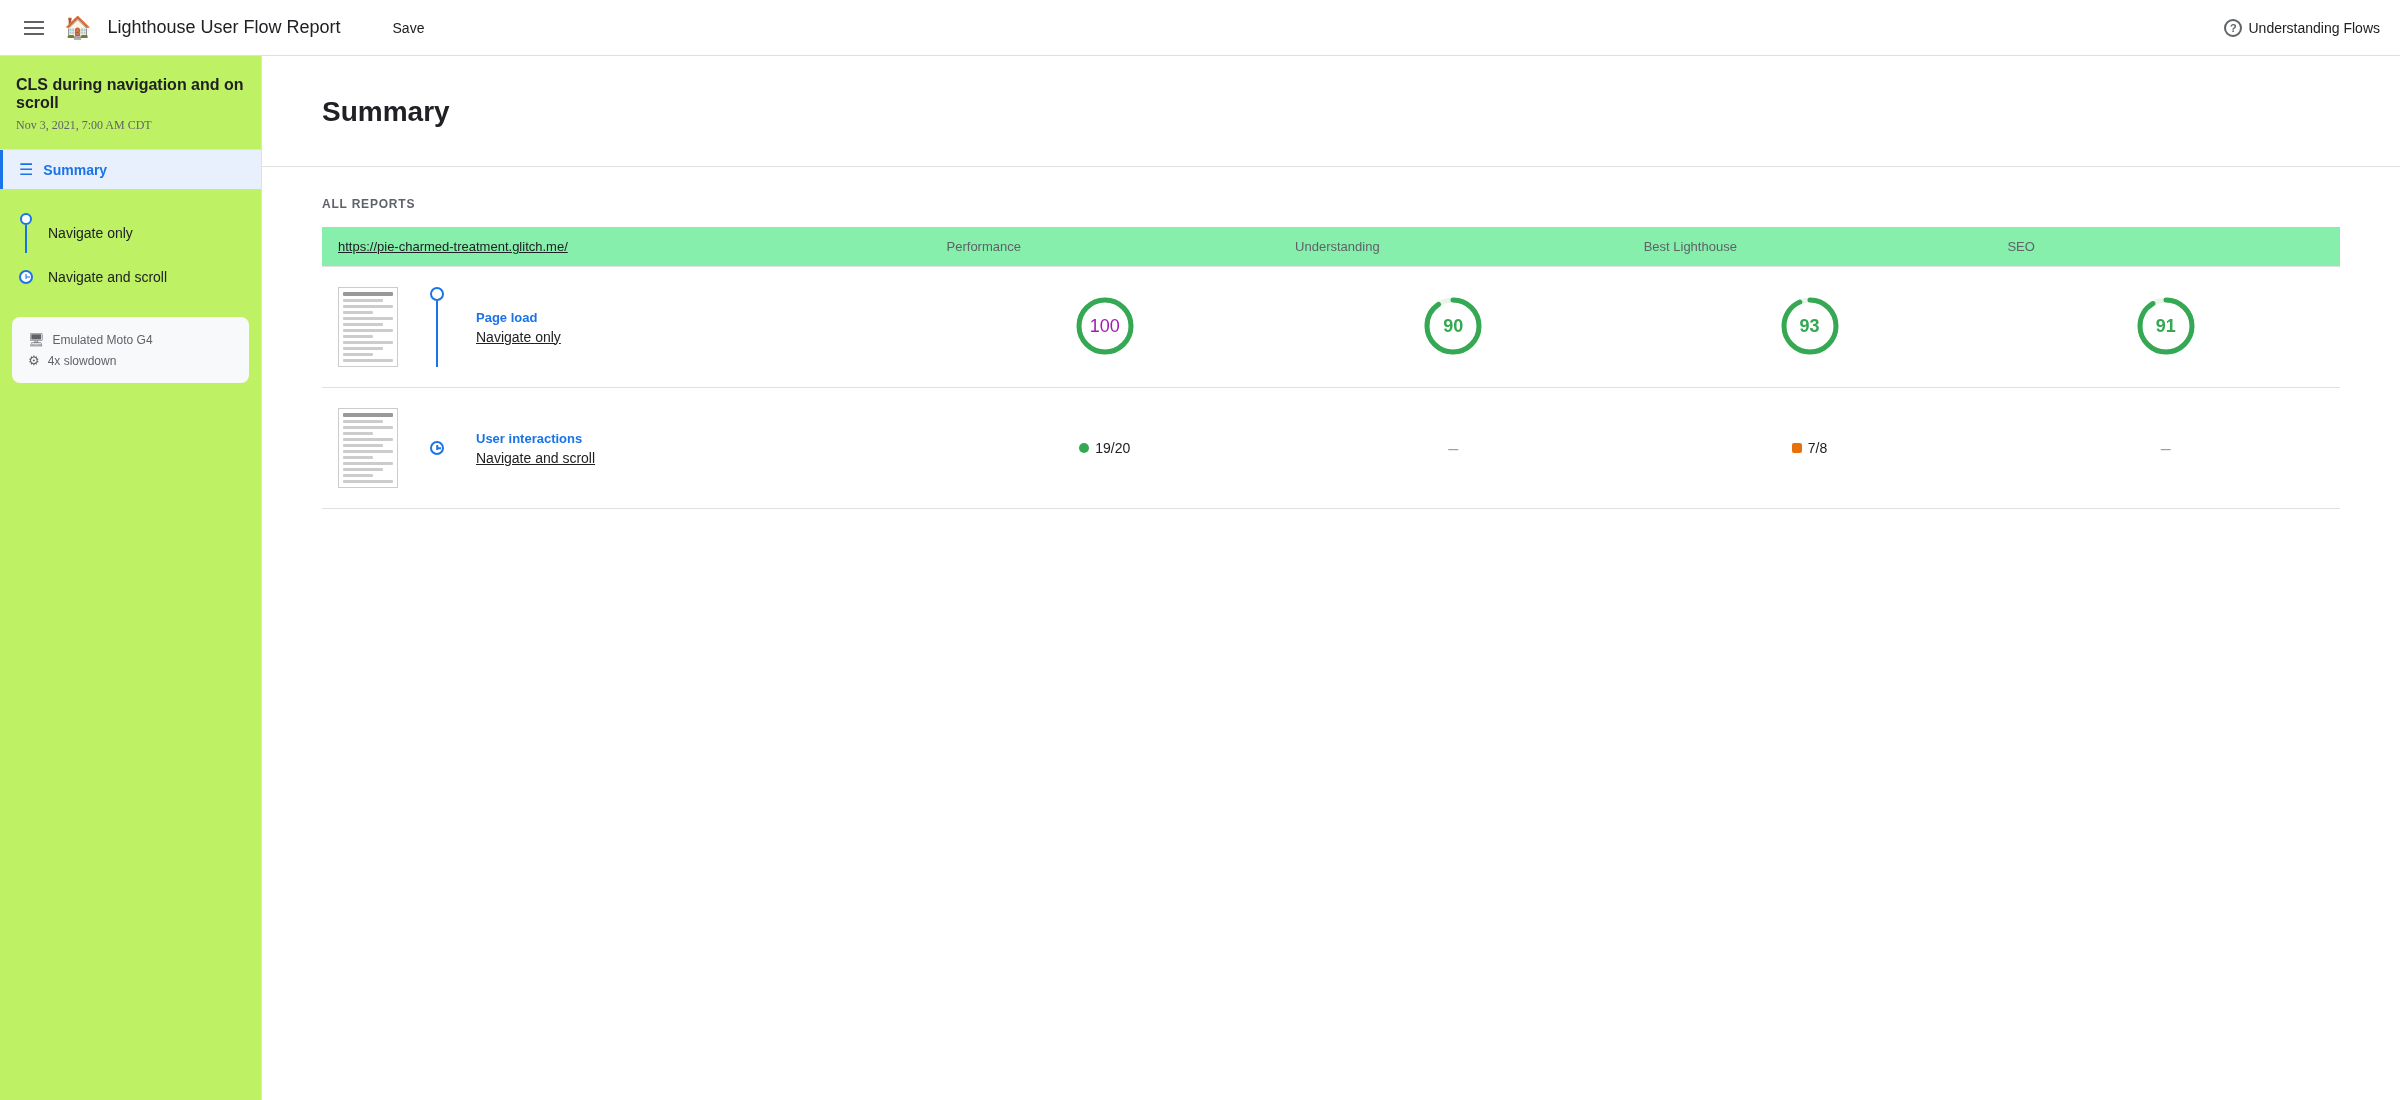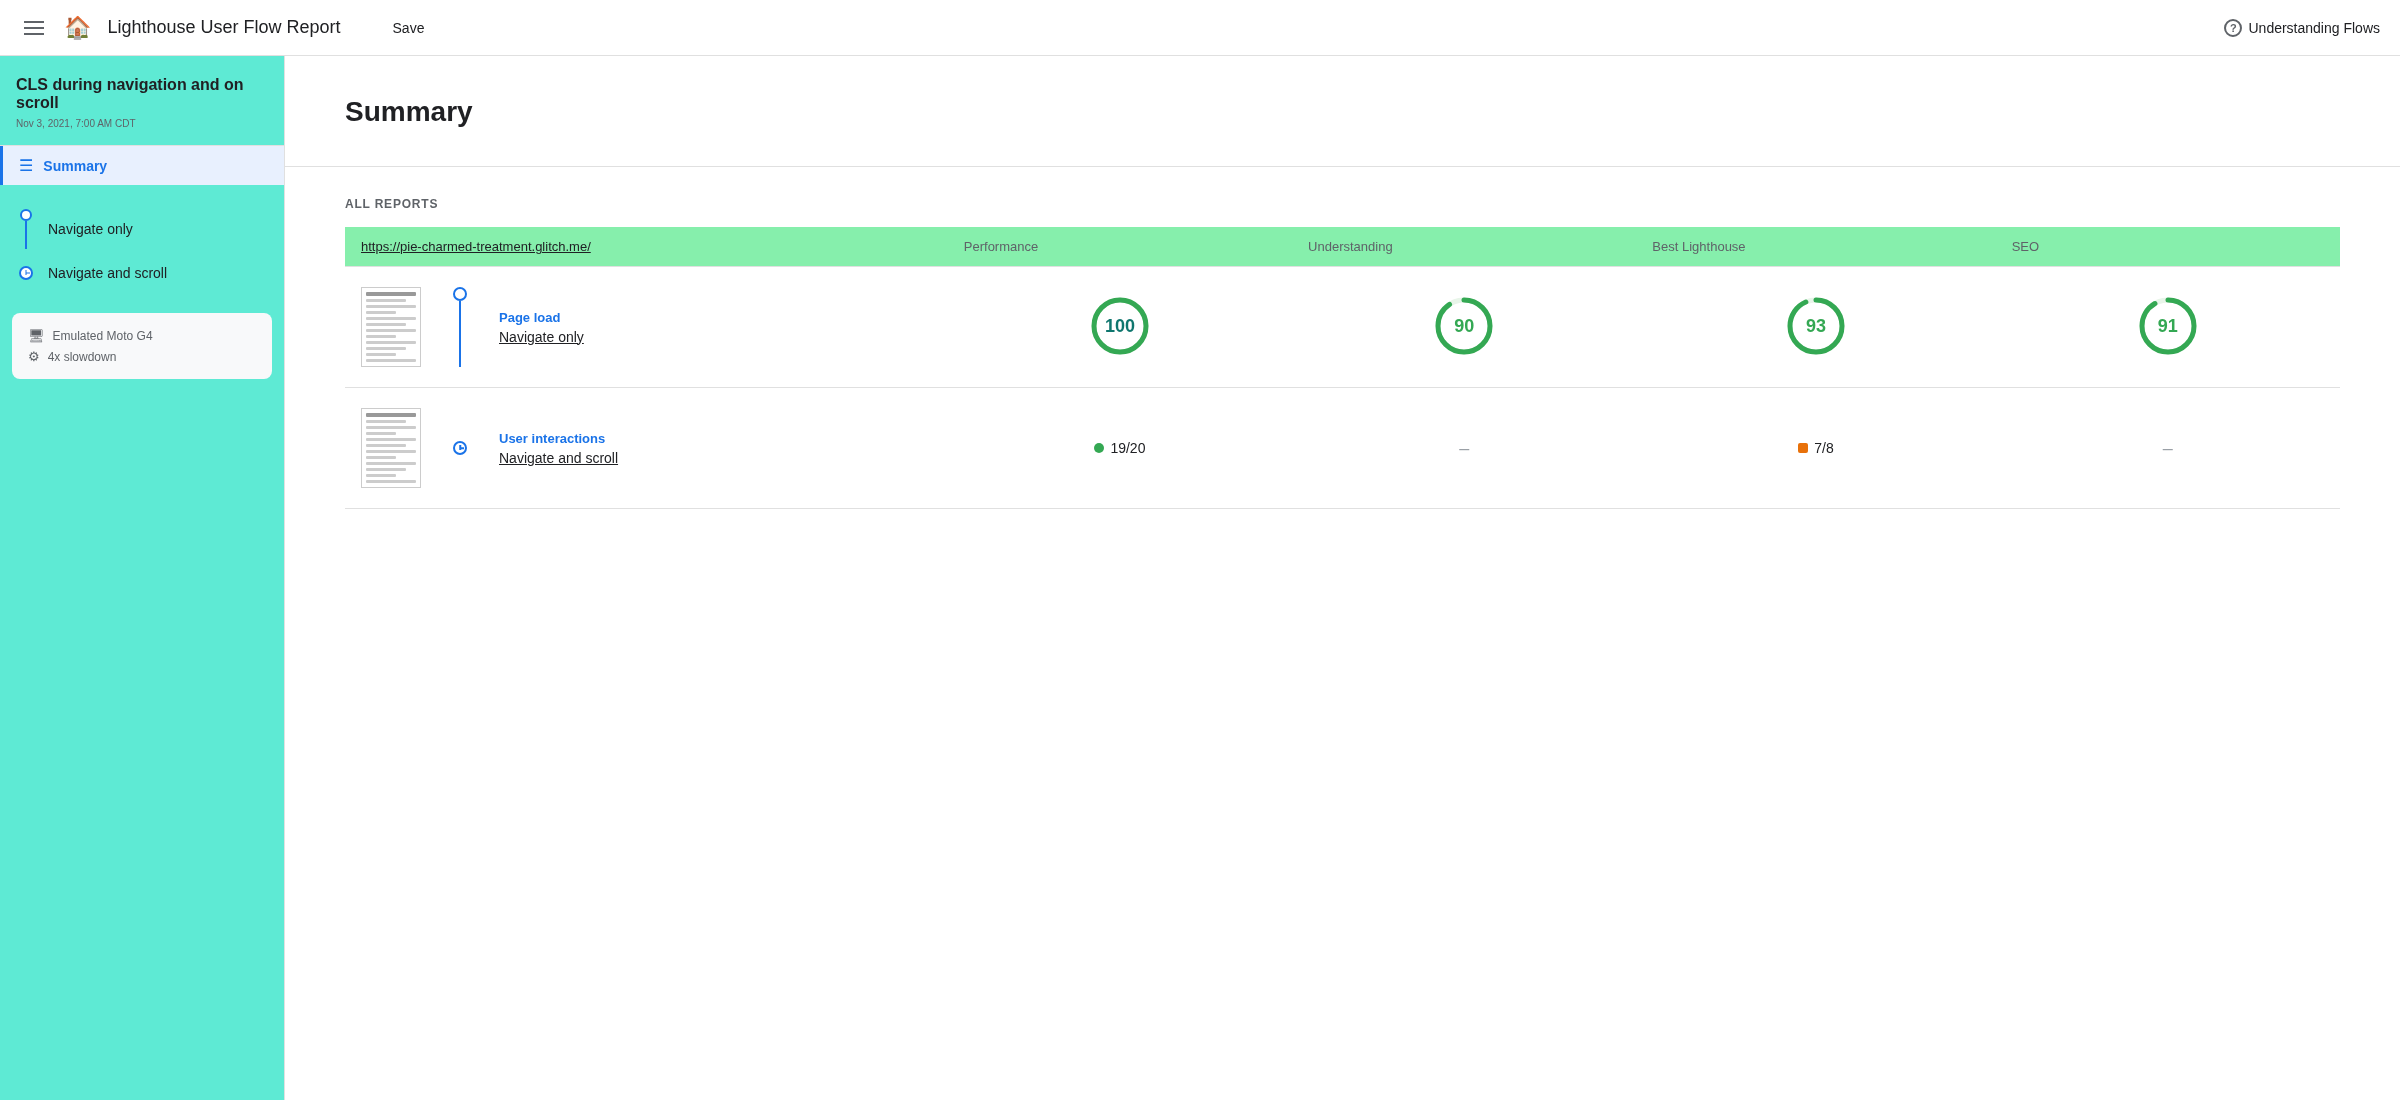--- a/index.html
+++ b/index.html
@@ -18,26 +18,26 @@
     .save-btn { margin-left: 24px; font-size: 14px; color: #202124; background: none; border: none; cursor: pointer; padding: 6px 12px; border-radius: 4px; }
     .header-right { margin-left: auto; display: flex; align-items: center; gap: 8px; }
     .help-link { display: flex; align-items: center; gap: 6px; color: #202124; text-decoration: none; font-size: 14px; cursor: pointer; }
     .help-circle { width: 18px; height: 18px; border: 2px solid #5f6368; border-radius: 50%; display: flex; align-items: center; justify-content: center; font-size: 11px; font-weight: bold; color: #5f6368; }
 
     
     .body-layout { display: flex; flex: 1; overflow: hidden; }
 
     
     .sidebar {
-      width: 285px; flex-shrink: 0; border-right: 1px solid #e0e0e0;
-      overflow-y: auto; background: #5eead4; display: flex; flex-direction: column;
+      width: 262px; flex-shrink: 0; border-right: 1px solid #e0e0e0;
+      overflow-y: auto; background: #bef264; display: flex; flex-direction: column;
     }
     .sidebar-project { padding: 20px 16px 16px; border-bottom: 1px solid #e0e0e0; }
     .project-title { font-size: 16px; font-weight: 600; color: #202124; margin-bottom: 6px; }
-    .project-date { font-size: 10px; color: #5f6368; }
+    .project-date { font-size: 12px; color: #5f6368; font-family: Liberation Serif, serif; }
 
     .sidebar-summary {
       display: flex; align-items: center; gap: 10px;
       padding: 10px 16px; background: #e8f0fe; cursor: pointer;
       border-left: 3px solid #1a73e8;
     }
     .summary-icon { color: #1a73e8; font-size: 16px; }
     .summary-label { font-size: 14px; font-weight: 600; color: #1a73e8; }
 
     .sidebar-flows { padding: 16px 0; }
@@ -204,21 +204,21 @@
               <td>
     <div class="report-type">Page load</div>
     <div class="report-name">Navigate only</div>
               </td>
               <td style="text-align: center; vertical-align: middle;"><div style="display:inline-flex;align-items:center;justify-content:center;">
     <div class="score-circle" style="width:64px;height:64px;position:relative;">
       <svg width="64" height="64" viewBox="0 0 64 64" style="transform:rotate(-90deg)">
         <circle cx="32" cy="32" r="26" fill="none" stroke="#e8f5e9" stroke-width="5"></circle>
         <circle cx="32" cy="32" r="26" fill="none" stroke="#34a853" stroke-width="5" stroke-dasharray="163.36281798666926" stroke-dashoffset="0" stroke-linecap="round"></circle>
       </svg>
-      <div class="score-text" style="color:#0f766e;position:absolute;top:50%;left:50%;transform:translate(-50%,-50%);font-size:18px;font-weight:700;">100</div>
+      <div class="score-text" style="color:#a21caf;position:absolute;top:50%;left:50%;transform:translate(-50%,-50%);font-size:18px;font-weight:400;">100</div>
     </div>
                 </div></td>
               <td style="text-align: center; vertical-align: middle;"><div style="display:inline-flex;align-items:center;justify-content:center;">
     <div class="score-circle" style="width:64px;height:64px;position:relative;">
       <svg width="64" height="64" viewBox="0 0 64 64" style="transform:rotate(-90deg)">
         <circle cx="32" cy="32" r="26" fill="none" stroke="#e8f5e9" stroke-width="5"></circle>
         <circle cx="32" cy="32" r="26" fill="none" stroke="#34a853" stroke-width="5" stroke-dasharray="163.36281798666926" stroke-dashoffset="16.33628179866693" stroke-linecap="round"></circle>
       </svg>
       <div class="score-text" style="color:#34a853;position:absolute;top:50%;left:50%;transform:translate(-50%,-50%);font-size:18px;font-weight:700;">90</div>
     </div>

